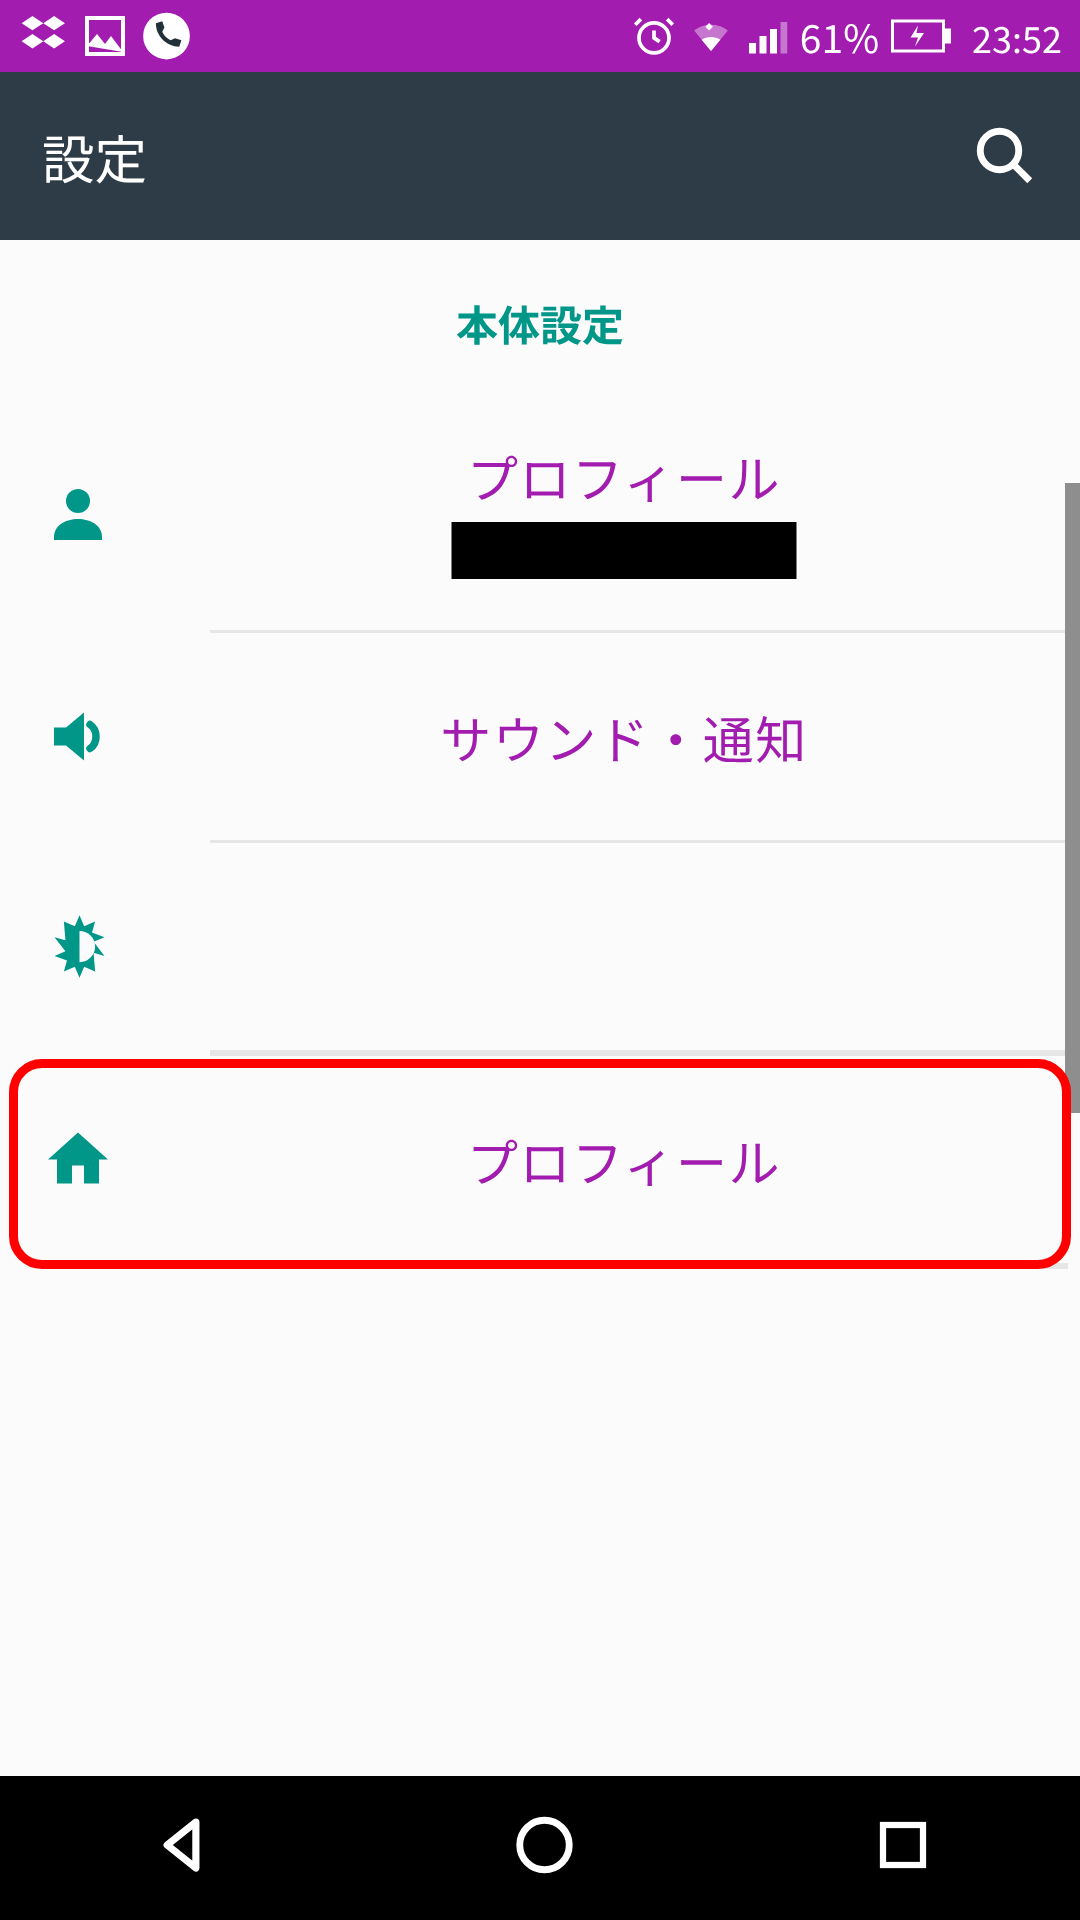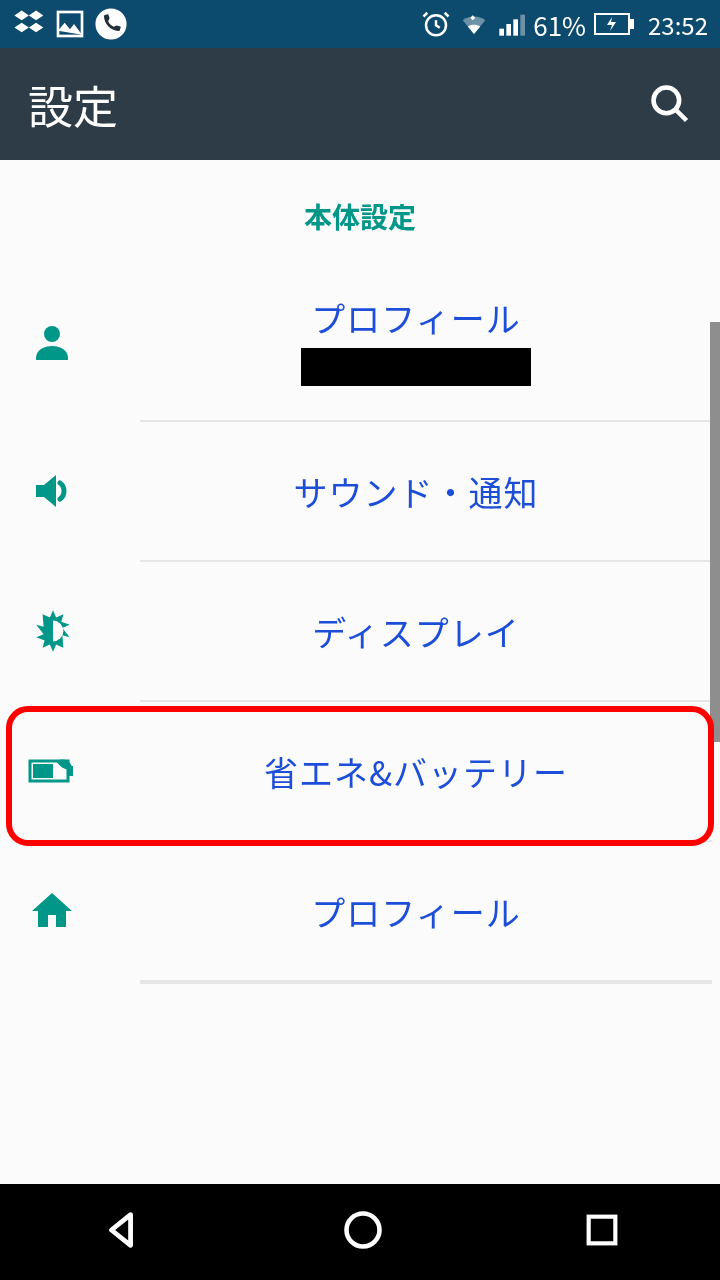--- a/index.html
+++ b/index.html
@@ -6,21 +6,21 @@
 body {
   width: 720px;
   height: 1280px;
   font-family: "Hiragino Sans", "Noto Sans CJK JP", sans-serif;
   background: #fafafa;
   overflow: hidden;
   position: relative;
 }
 .status-bar {
   height: 48px;
-  background: #0c4a6e;
+  background: #a21caf;
   display: flex;
   justify-content: space-between;
   align-items: center;
   padding: 0 12px;
   color: #fff;
 }
 .status-left { display: flex; align-items: center; gap: 8px; }
 .status-right { display: flex; align-items: center; gap: 8px; font-size: 26px; }
 .status-right .pct { font-size: 26px; }
 .status-right .time { font-size: 24px; margin-left: 6px; }
@@ -28,21 +28,21 @@
 .app-bar {
   height: 112px;
   background: #2d3c46;
   display: flex;
   align-items: center;
   justify-content: space-between;
   padding: 0 28px 0 28px;
 }
 .app-title {
   color: #fff;
-  font-size: 45px;
+  font-size: 35px;
   font-weight: 400;
 }
 .search-btn { color: #fff; }
 .content {
   background: #fbfbfb;
   height: calc(1280px - 48px - 112px - 96px);
   overflow: hidden;
   position: relative;
   text-align: center;
 }
@@ -63,21 +63,21 @@
 .item-icon {
   width: 112px;
   display: flex;
   align-items: center;
   justify-content: flex-start;
   color: #009688;
 }
 .item-text { flex: 1; }
 .item-title {
   font-size: 34px;
-  color: #1d4ed8;
+  color: #a21caf;
   letter-spacing: 1px;
 }
 .item-sub {
   margin-top: 6px;
 }
 .redacted {
   display: inline-block;
   width: 230px;
   height: 38px;
   background: #000;
@@ -218,39 +218,23 @@
   </div>
   <div class="divider"></div>
 
   <div class="list-item">
     <div class="item-icon">
       <svg width="50" height="50" viewBox="0 0 24 24" fill="#009688">
           <path d="M12 2l1.5 3.5L17 4l-1 3.5L20 9l-3.5 1.5L20 15l-3.5-1L17 20l-3.5-1.5L12 22l-1.5-3.5L7 20l1-3.5L4 15l3.5-1.5L4 9l3.5 1L7 4l3.5 1.5L12 2z"></path>
           <path d="M12 7v10a5 5 0 000-10z" fill="#fbfbfb"></path>
         </svg>
     </div>
-    <div class="item-text">
-      <div class="item-title">ディスプレイ</div>
-    </div>
-  </div>
-  <div class="divider"></div>
-
-  <div class="list-item">
-    <div class="item-icon">
-      <svg width="52" height="36" viewBox="0 0 52 36" fill="none">
-          <rect x="2" y="8" width="38" height="20" stroke="#009688" stroke-width="3" fill="none"></rect>
-          <rect x="41" y="13" width="4" height="10" fill="#009688"></rect>
-          <rect x="5" y="11" width="20" height="14" fill="#009688"></rect>
-          <path d="M28 8c8-4 16 0 16 8-6 2-12-2-16-8z" fill="#009688"></path>
-        </svg>
-    </div>
-    <div class="item-text">
-      <div class="item-title">省エネ&amp;バッテリー</div>
-    </div>
-  </div>
+  </div>
+  <div class="divider"></div>
+
   <div class="divider"></div>
 
   <div class="list-item">
     <div class="item-icon">
       <svg width="48" height="48" viewBox="0 0 24 24" fill="#009688">
           <path d="M12 3l10 9h-3v8h-5v-6h-4v6H5v-8H2l10-9z"></path>
         </svg>
     </div>
     <div class="item-text">
       <div class="item-title">プロフィール</div>

